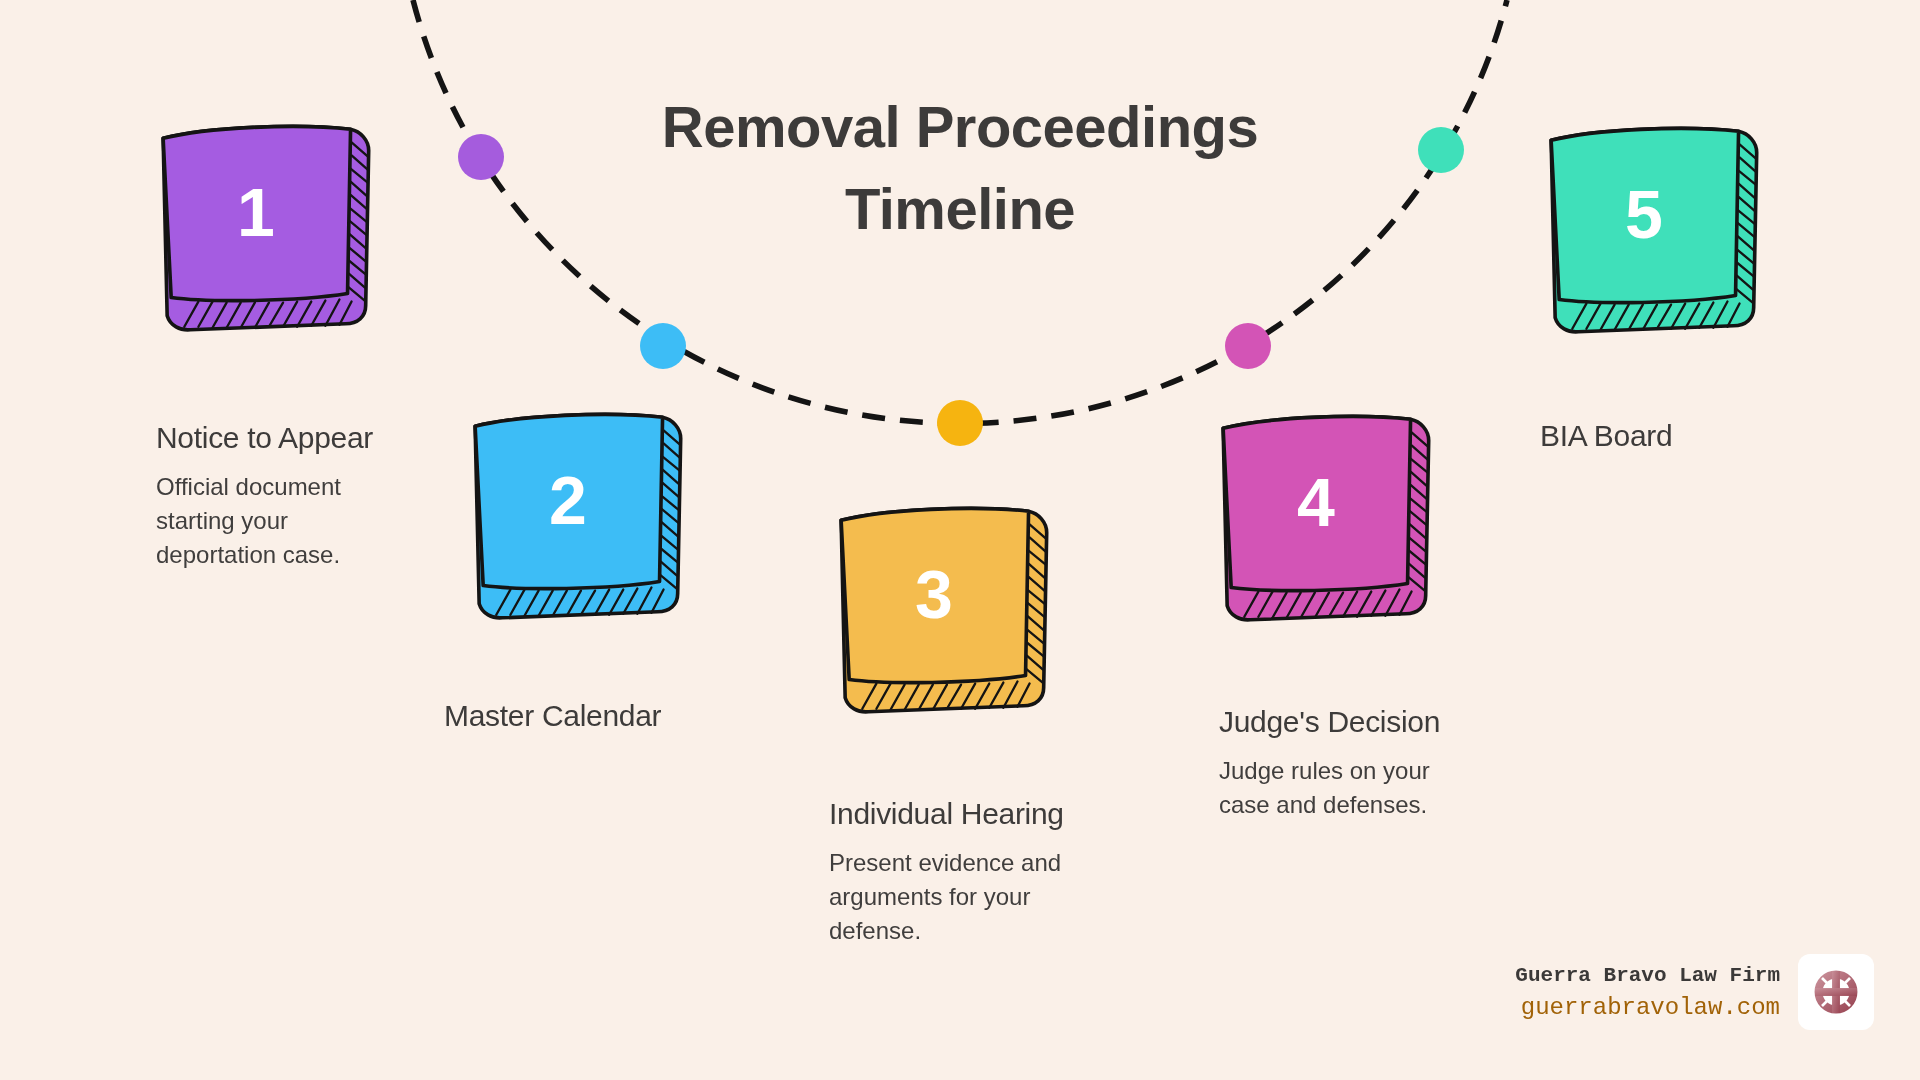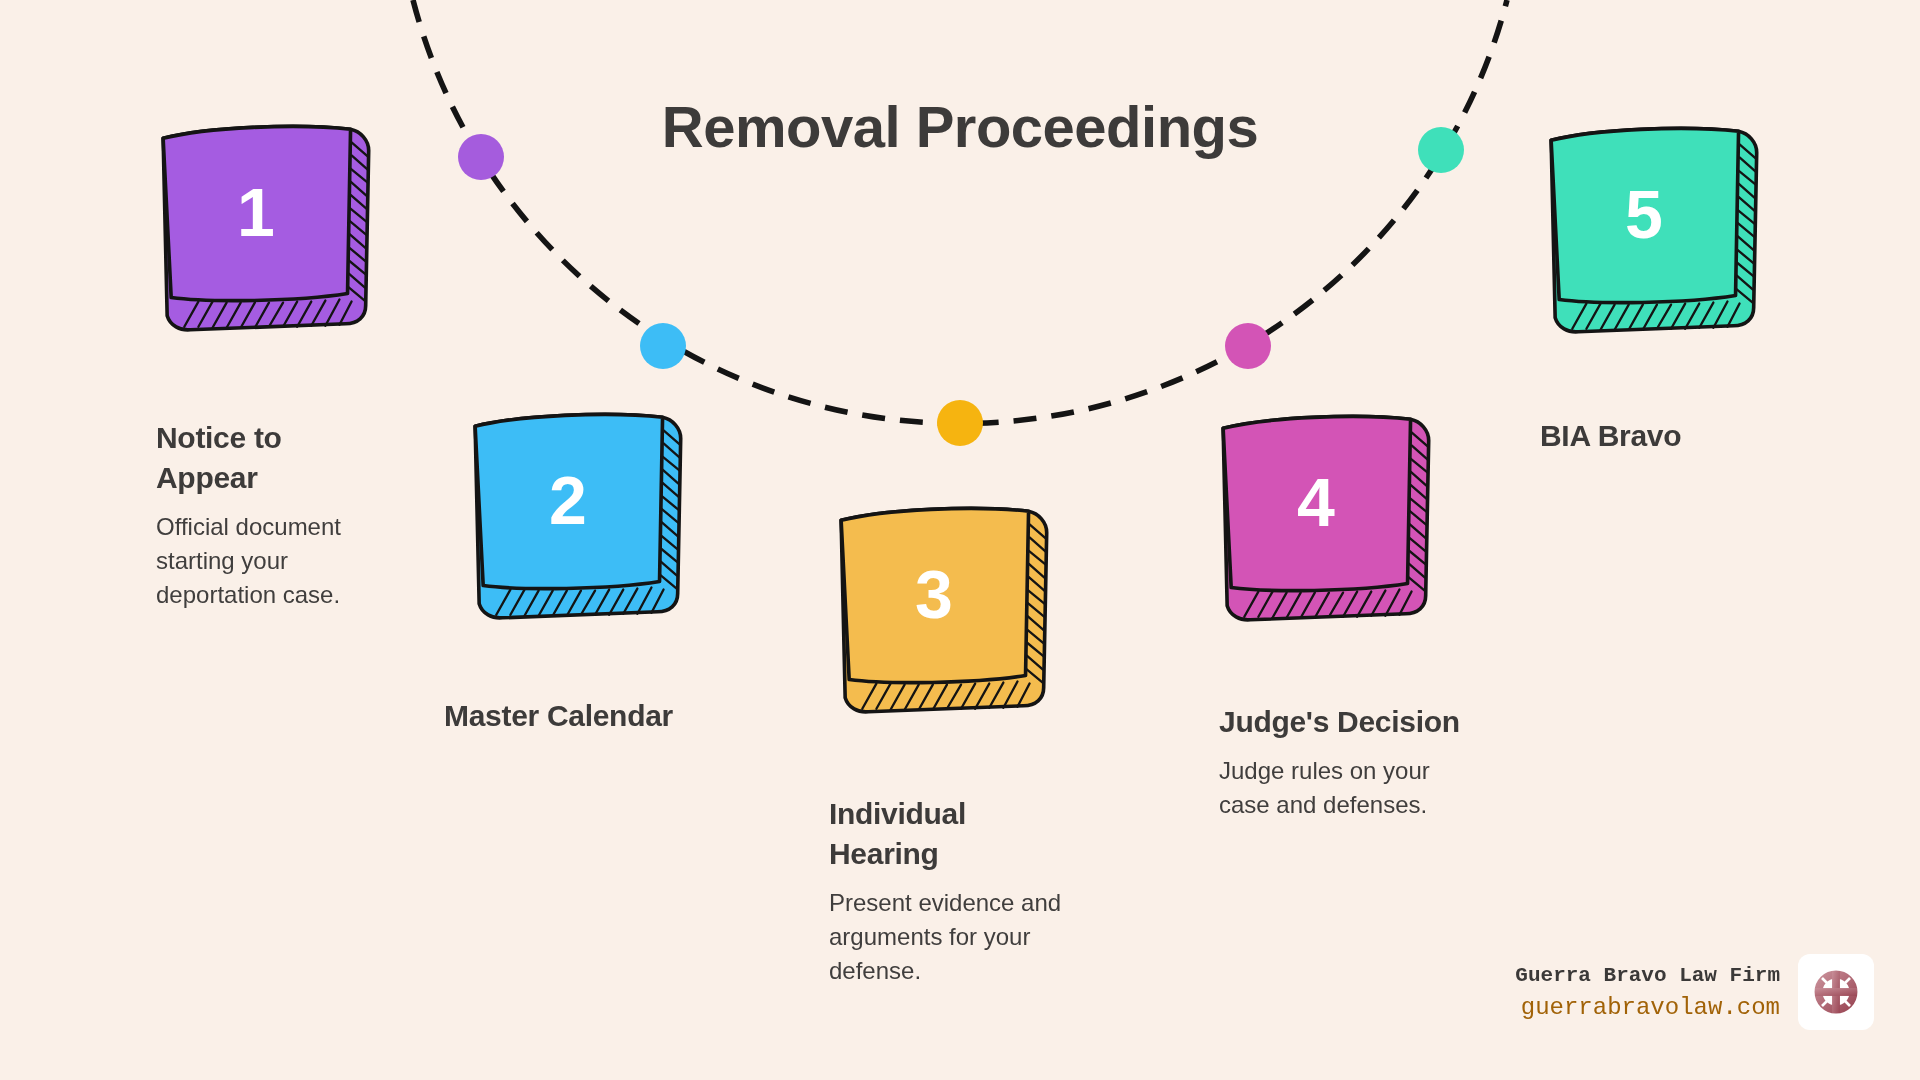--- a/index.html
+++ b/index.html
@@ -22,21 +22,21 @@
   .step-box{position:absolute;width:262px;height:222px;}
   .step-box svg{display:block;width:100%;height:100%;overflow:visible;}
   .step-num{
     position:absolute;left:6%;top:4%;width:72%;height:80%;
     display:flex;align-items:center;justify-content:center;
     font-size:68px;font-weight:700;color:#ffffff;
   }
   .step-text{position:absolute;}
   .step-label{
     margin:0 0 12px 0;
-    font-size:30px;line-height:40px;font-weight:700;
+    font-size:30px;line-height:40px;font-weight:400;
     color:var(--heading-color,#3d3b3a);
     letter-spacing:-0.3px;
   }
   .step-desc{
     margin:0;
     font-size:24px;line-height:34px;
     color:var(--body-color,#403e3d);
   }
   
   .box-1{left:146px;top:114px;}
@@ -113,20 +113,21 @@
 </svg>
 
 <div class="canvas" style="--bg: #faf0e8; --heading-color: #3d3b3a; --body-color: #403e3d;">
 
   <svg class="arc-svg" width="1920" height="1080" viewBox="0 0 1920 1080">
     <path d="M 413 0 A 565 565 0 0 0 1507 0" fill="none" stroke-width="5.6" stroke-dasharray="23 15" stroke="#141414"></path>
   </svg>
 
   <div class="title">
     <div>Removal Proceedings</div>
+    <div>Timeline</div>
   </div>
 
   <div class="dot dot-1" style="background-color: rgb(165, 92, 221);"></div>
   <div class="dot dot-2" style="background-color: rgb(61, 189, 246);"></div>
   <div class="dot dot-3" style="background-color: rgb(246, 180, 16);"></div>
   <div class="dot dot-4" style="background-color: rgb(211, 84, 182);"></div>
   <div class="dot dot-5" style="background-color: rgb(63, 224, 186);"></div>
 
   <div class="step-box box-1" style="color: rgb(165, 92, 225);">
     <svg viewBox="0 0 260 220">
@@ -171,21 +172,21 @@
     <p class="step-desc">Judge rules on your case and defenses.</p>
   </div>
 
   <div class="step-box box-5" style="color: rgb(63, 224, 186);">
     <svg viewBox="0 0 260 220">
         <use href="#sticker"></use>
       </svg>
     <div class="step-num">5</div>
   </div>
   <div class="step-text text-5">
-    <h2 class="step-label">BIA Bravo</h2>
+    <h2 class="step-label">BIA Board</h2>
   </div>
 
   <div class="footer">
     <div class="footer-text">
       <div class="firm-name">Guerra Bravo Law Firm</div>
       <div class="website">guerrabravolaw.com</div>
     </div>
     <div class="logo-tile">
       <svg viewBox="0 0 64 64">
         <defs>

